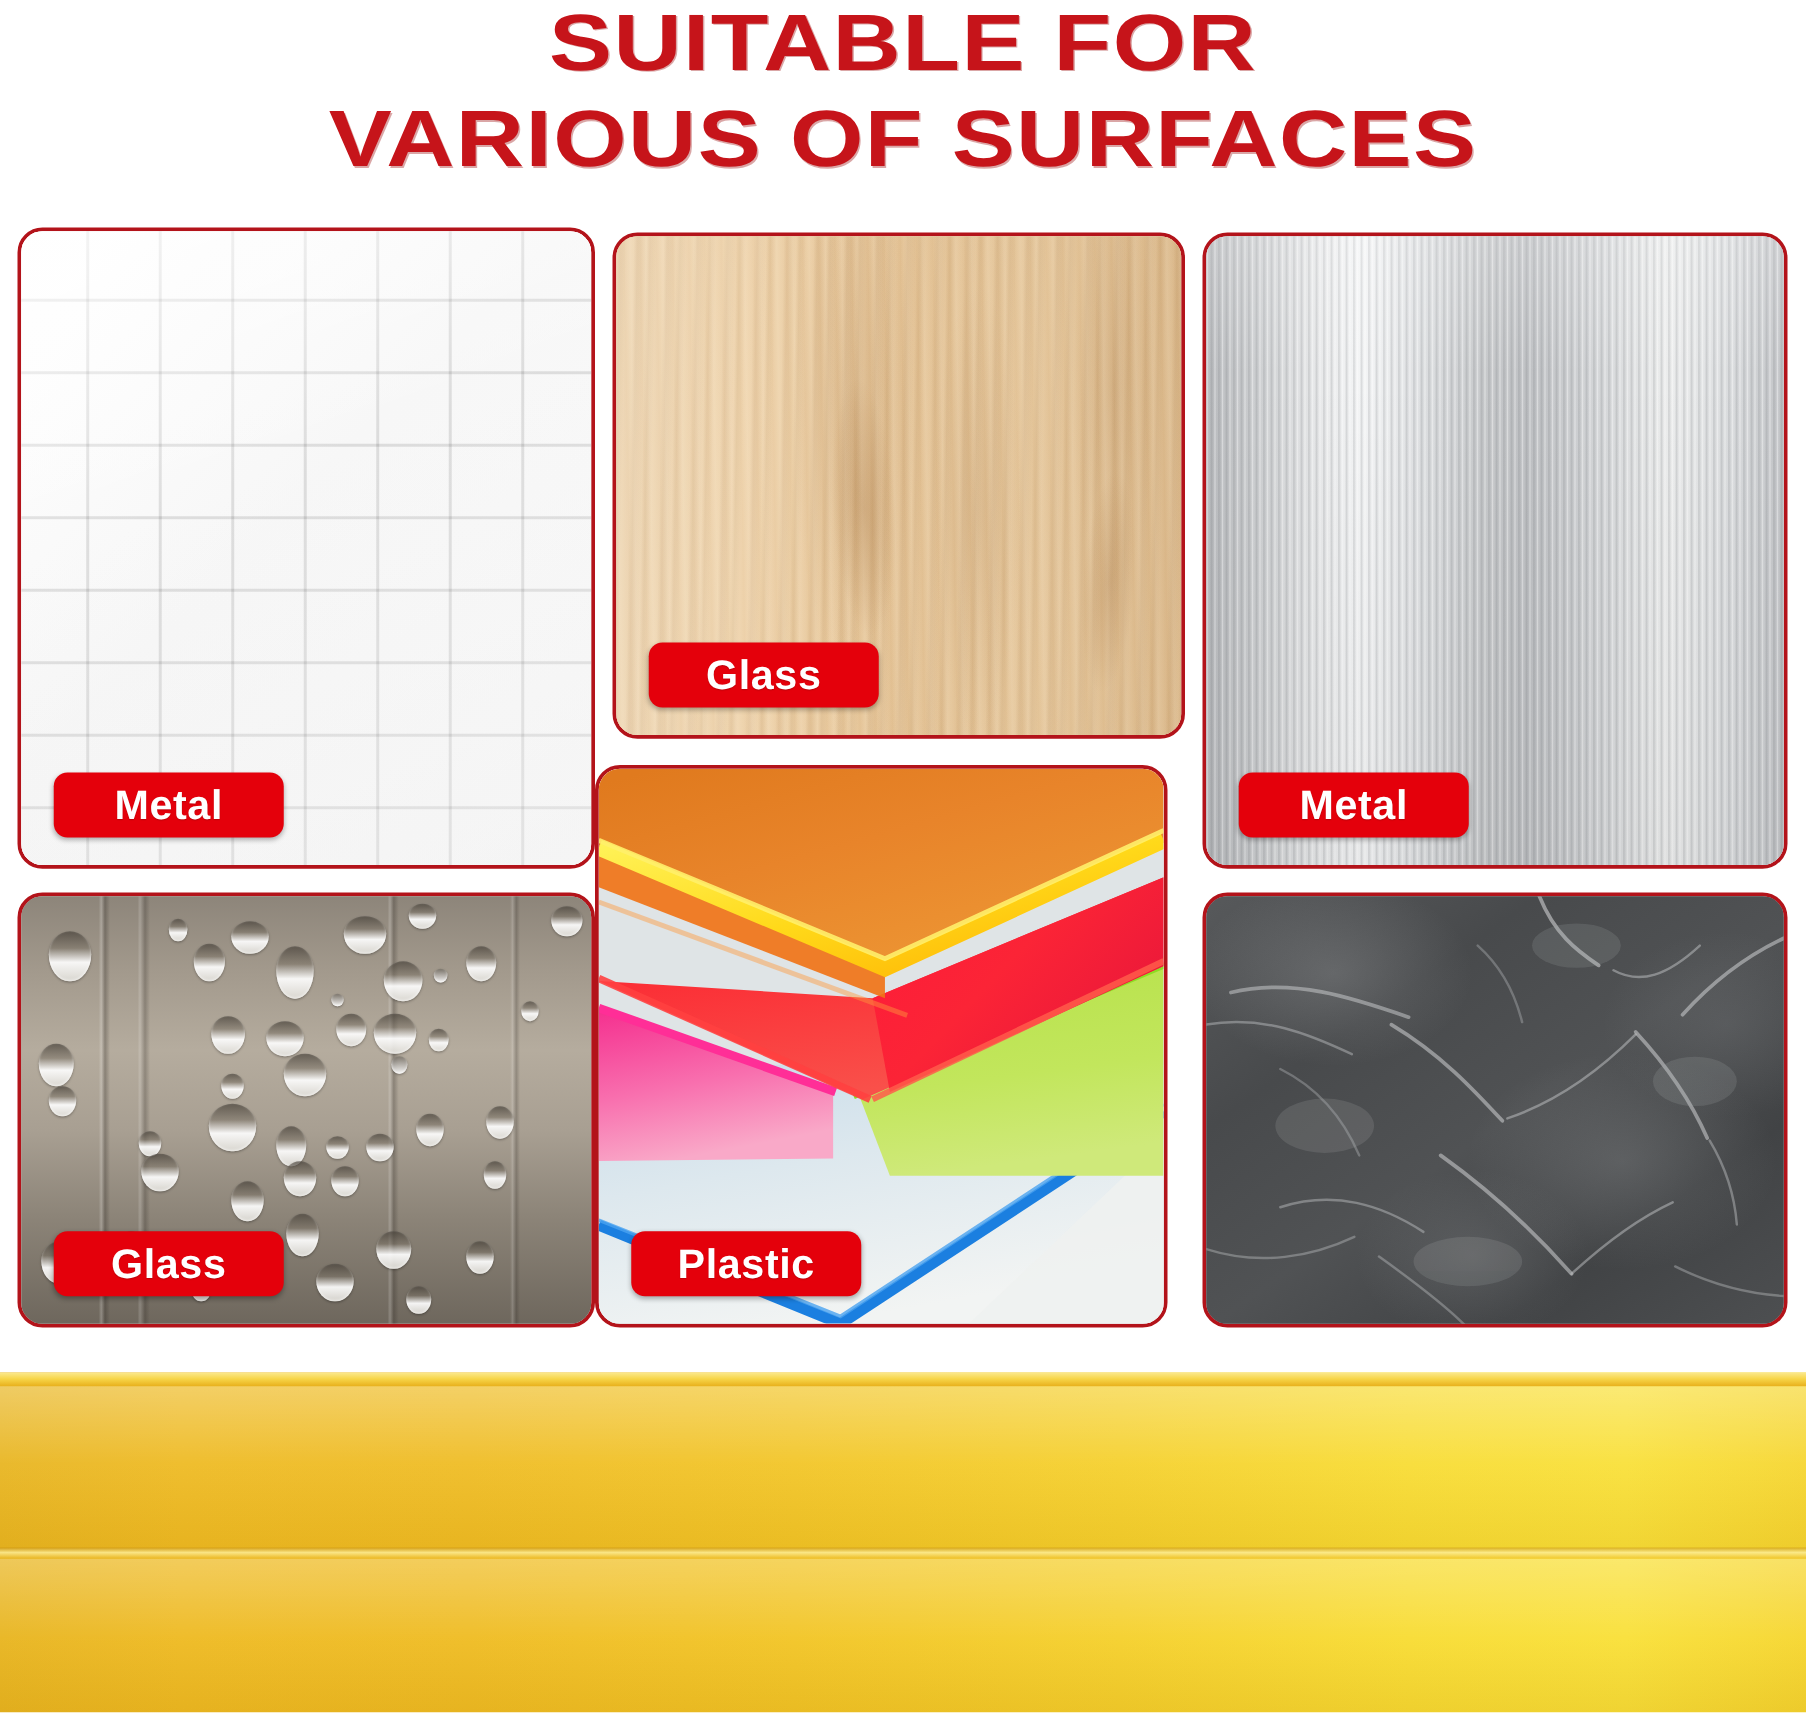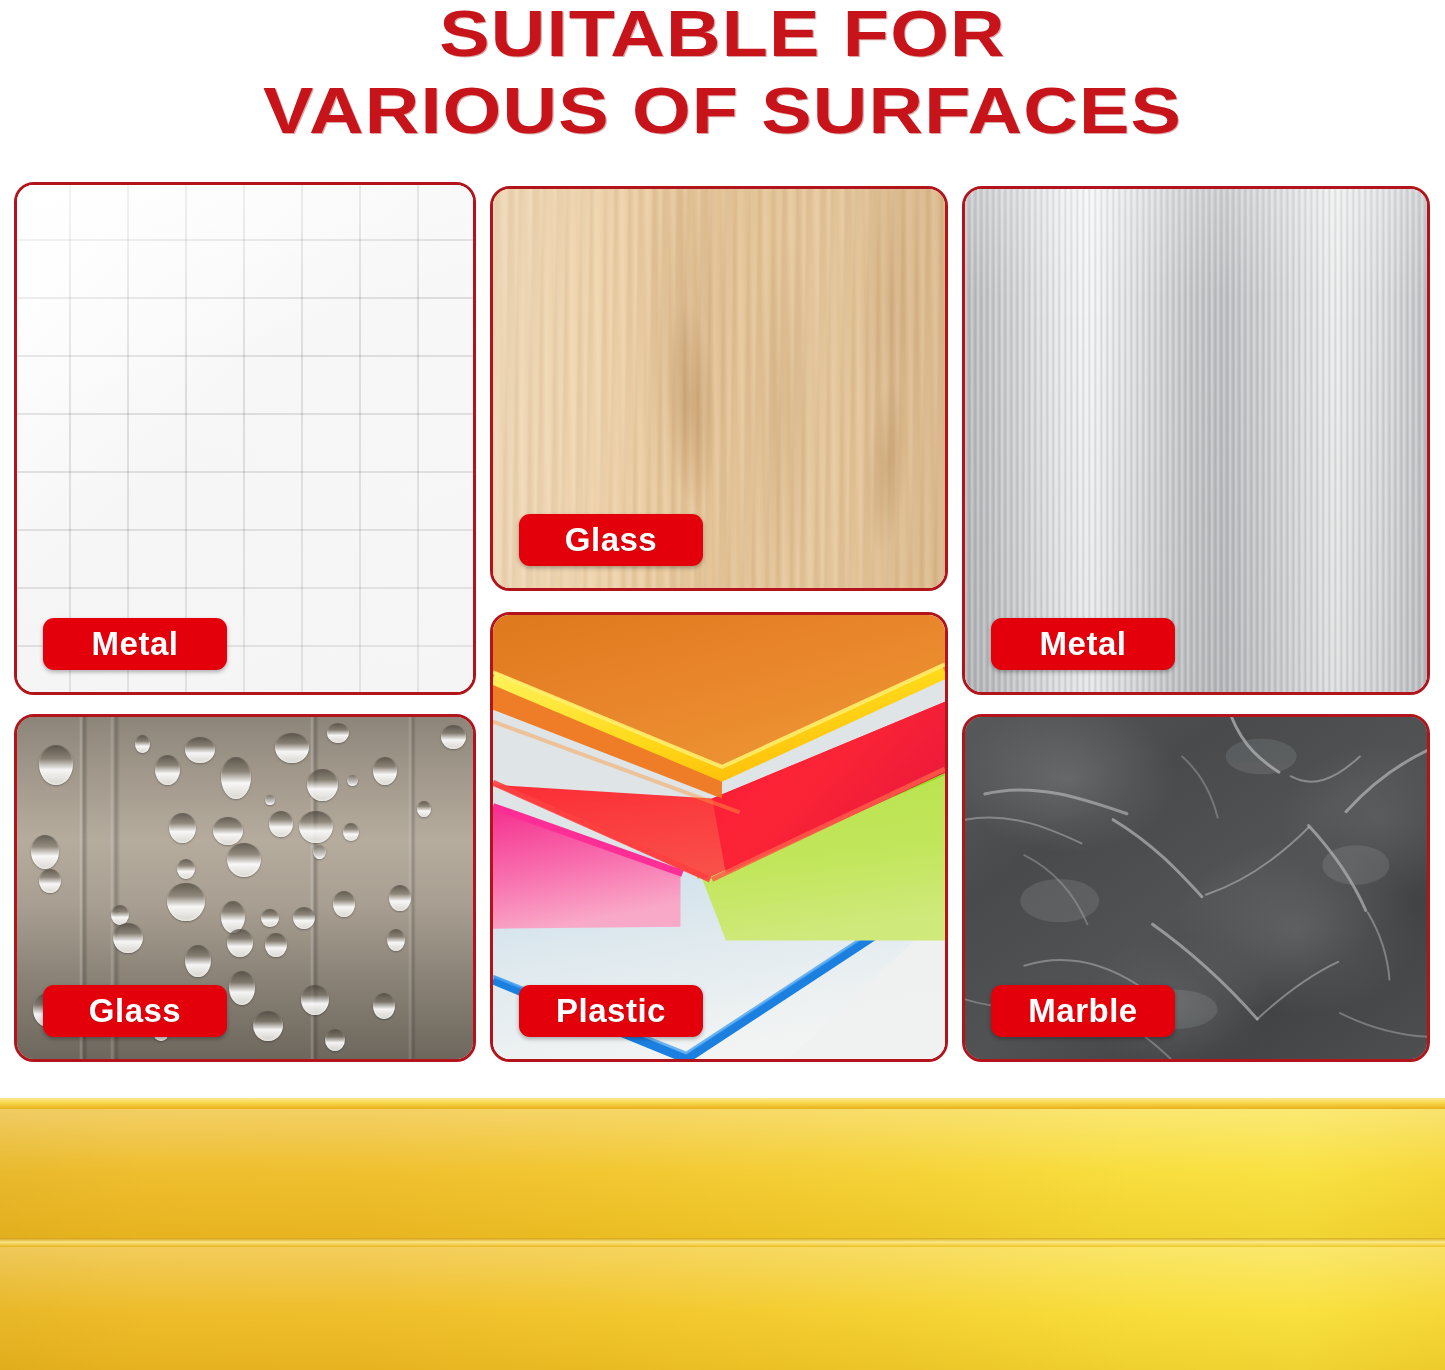--- a/index.html
+++ b/index.html
@@ -348,21 +348,21 @@
       <div class="drop" style="left:236px; top:294px; width:30px; height:30px;"></div>
       <div class="drop" style="left:356px; top:276px; width:22px; height:26px;"></div>
       <div class="drop" style="left:308px; top:312px; width:20px; height:22px;"></div>
       <div class="drop" style="left:136px; top:306px; width:16px; height:18px;"></div>
     </div>
     <div class="label-pill">
       <span>Glass</span>
     </div>
   </div>
 
-  <div class="panel" style="left:490px; top:612px; width:458px; height:450px;">
+  <div class="panel" style="left:476px; top:612px; width:458px; height:450px;">
     <div class="panel-surface tex-plastic">
       <svg viewBox="0 0 458 450" preserveAspectRatio="none" style="position:absolute;left:0;top:0;width:100%;height:100%;">
         <defs>
           <linearGradient id="gClear" x1="0" y1="0" x2="0.4" y2="1">
             <stop offset="0%" stop-color="#c8dcea"></stop>
             <stop offset="45%" stop-color="#dde8ee"></stop>
             <stop offset="100%" stop-color="#f2f4f3"></stop>
           </linearGradient>
           <linearGradient id="gGreen" x1="0" y1="0" x2="0.2" y2="1">
             <stop offset="0%" stop-color="#b6e24a"></stop>
@@ -451,23 +451,20 @@
           <path d="M220,40 C238,56 250,78 256,102" stroke-width="2" opacity="0.35"></path>
         </g>
         <g fill="#bfc2c4" opacity="0.18">
           <ellipse cx="300" cy="40" rx="36" ry="18"></ellipse>
           <ellipse cx="96" cy="186" rx="40" ry="22"></ellipse>
           <ellipse cx="396" cy="150" rx="34" ry="20"></ellipse>
           <ellipse cx="212" cy="296" rx="44" ry="20"></ellipse>
         </g>
       </svg>
     </div>
-    <div class="label-pill">
-      <span>Marble</span>
-    </div>
   </div>
 
 </div>
 
 <div class="yellow-bar">
   <div class="yb-toplip"></div>
   <div class="yb-gloss-upper"></div>
   <div class="yb-seam"></div>
   <div class="yb-gloss-lower"></div>
 </div>

